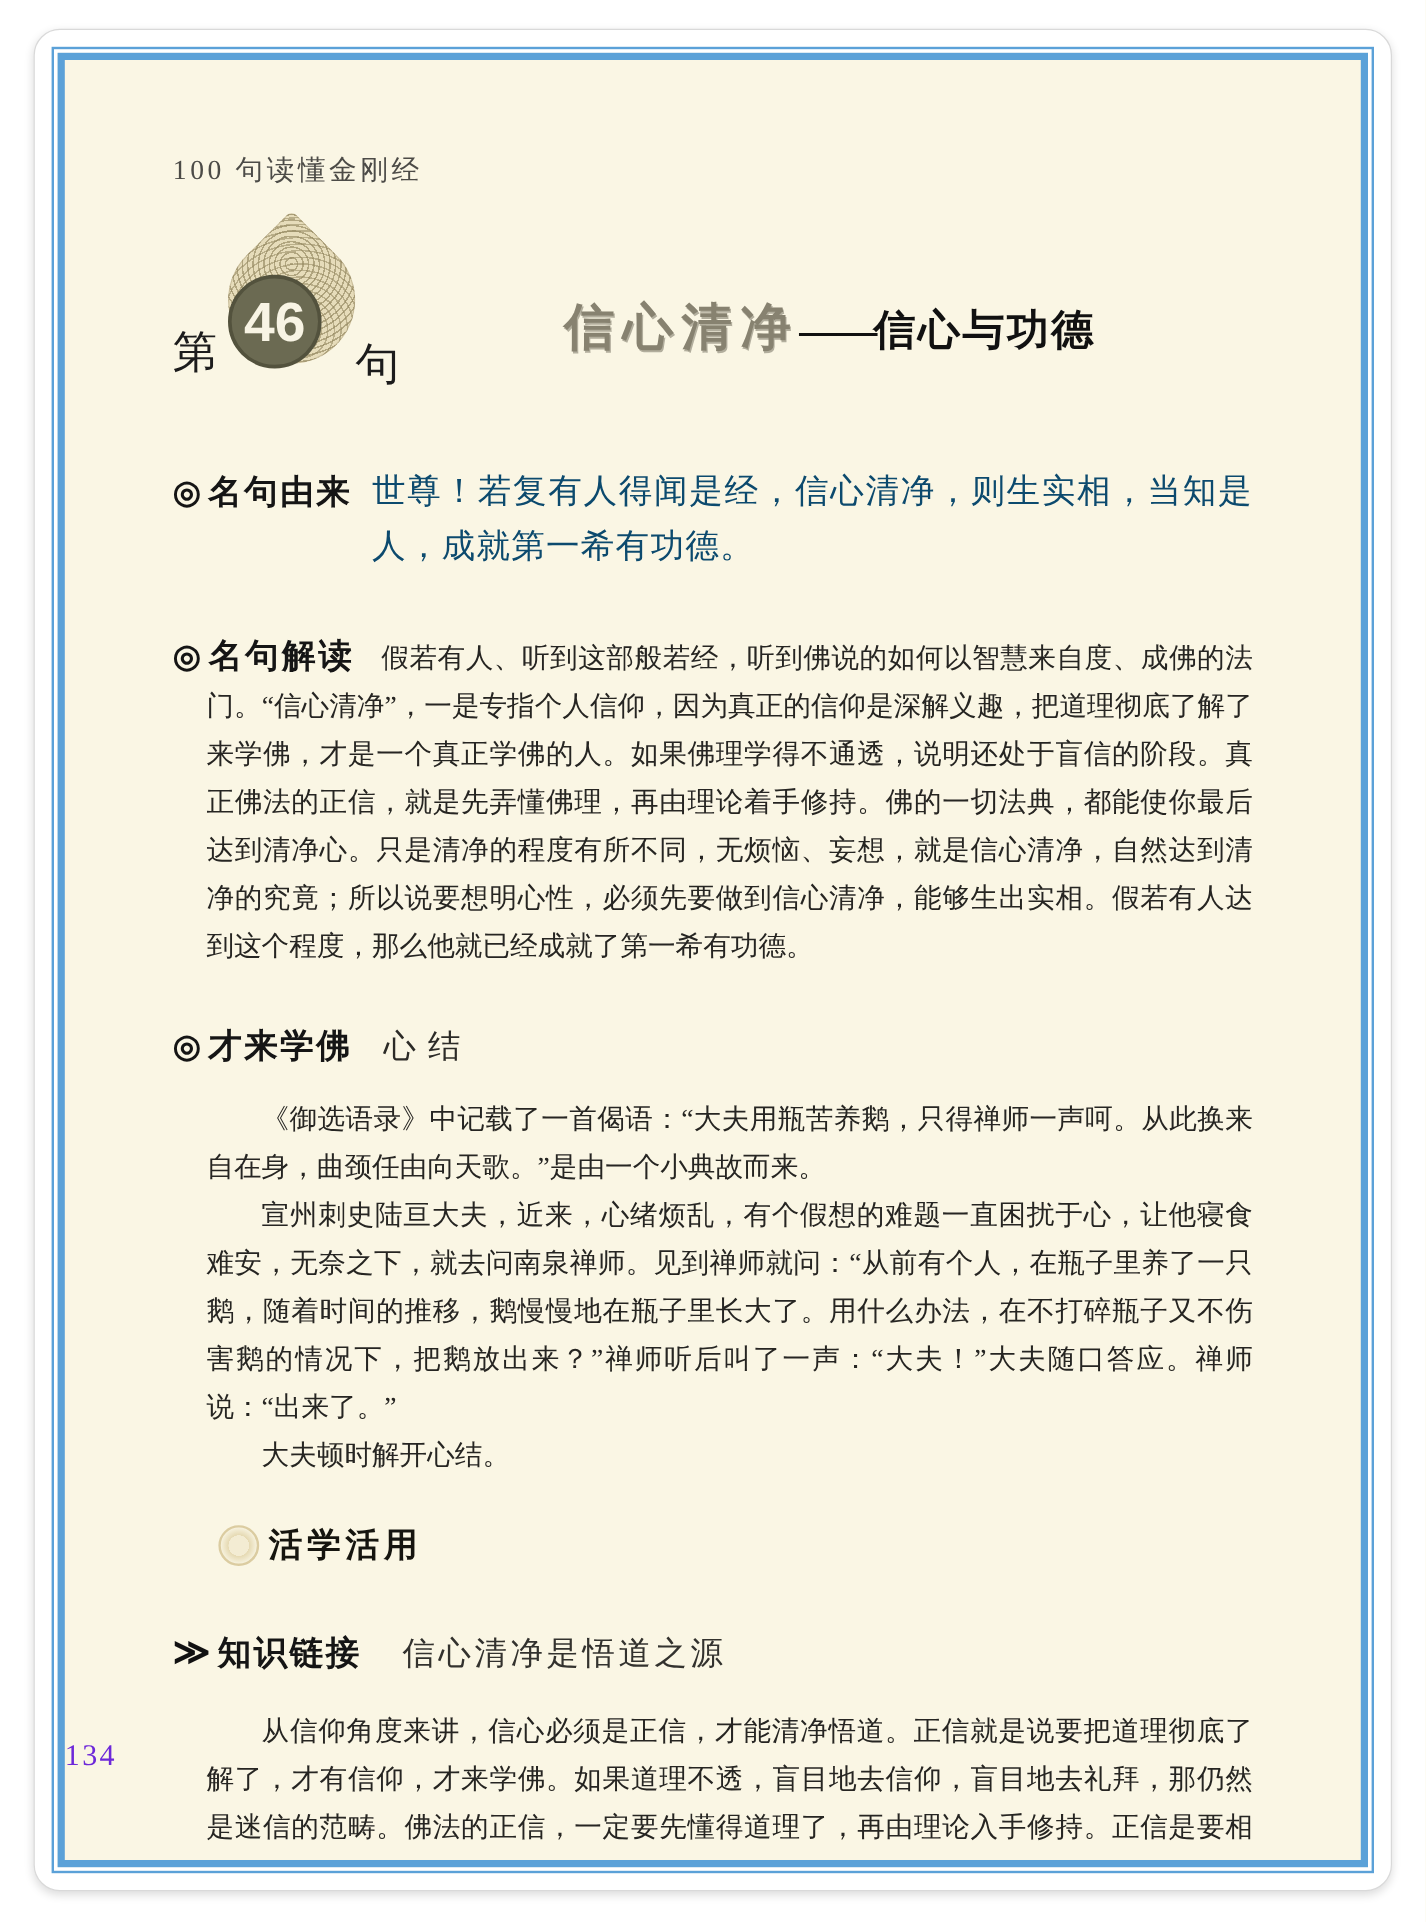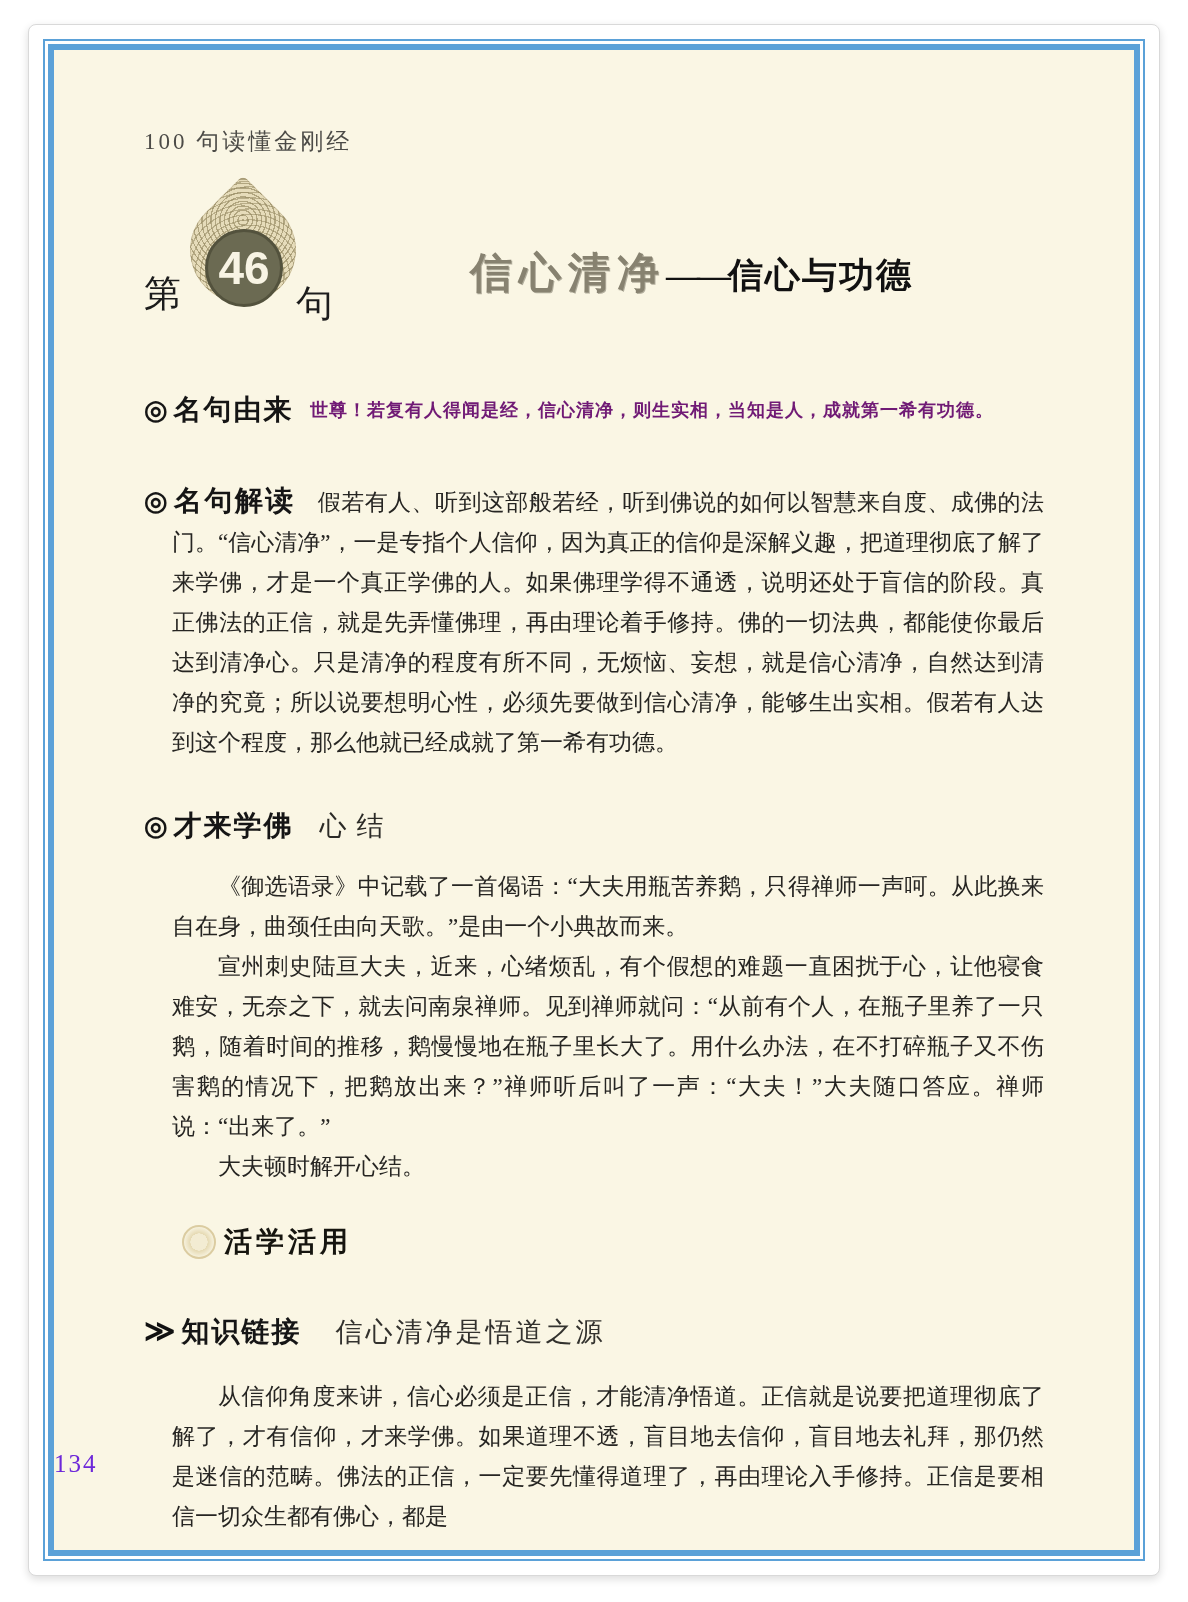--- a/index.html
+++ b/index.html
@@ -6,21 +6,21 @@
   html,body { width:1188px; height:1602px; }
   body {
     background:#ffffff;
     font-family:"Liberation Serif", serif;
     position:relative;
   }
   .card {
     position:absolute; left:28px; top:24px; right:28px; bottom:26px;
     background:#ffffff;
     border:1px solid #d9d9d9;
-    border-radius:8px;
+    border-radius:22px;
     box-shadow:0 3px 8px rgba(0,0,0,.14);
     padding-left:40px;
   }
   .frame-outer {
     position:absolute; inset:14px;
     border:2px solid #5ba1d8;
   }
   .frame-inner {
     position:absolute; inset:3px;
     border:6px solid #5ba1d8;
@@ -53,21 +53,21 @@
     width:106px; height:106px;
     border-radius:6% 50% 50% 50%;
     transform:rotate(45deg);
     background-color:#e6dcba;
     background-image:
       repeating-radial-gradient(circle at 30% 30%, rgba(148,136,96,.65) 0 1.2px, transparent 1.2px 4.5px),
       repeating-radial-gradient(circle at 72% 62%, rgba(148,136,96,.55) 0 1.2px, transparent 1.2px 5.5px);
     box-shadow:inset 0 0 0 1px rgba(148,136,96,.35);
   }
   .num-circle {
-    position:absolute; left:61px; top:36px;
+    position:absolute; left:46px; top:36px;
     width:78px; height:78px; border-radius:50%;
     background:#6b6a52;
     border:3px solid #53523d;
     color:#f8f4e4;
     display:flex; align-items:center; justify-content:center;
     font-family:"Liberation Sans", sans-serif;
     font-size:46px; font-weight:bold;
   }
   .title-block {
     flex:1; text-align:center; padding-top:52px; white-space:nowrap;
@@ -91,21 +91,21 @@
   }
   .body-text {
     font-size:23px; line-height:40px; color:#262522;
   }
   
   .origin-row { margin-top:52px; display:flex; align-items:flex-start; }
   .origin-label { flex:none; width:166px; padding-top:4px; }
   .origin-quote {
     flex:1;
     font-family:"Liberation Serif", serif;
-    font-size:18px; font-weight:bold; color:#701a75;
+    font-size:28px; font-weight:normal; color:#0c4a6e;
     line-height:46px; letter-spacing:1px;
     text-align:justify;
   }
   
   .hang-para {
     margin-top:48px;
     padding-left:28px; text-indent:-28px;
     text-align:justify;
   }
   .hang-para .sec-head { margin-right:22px; }

